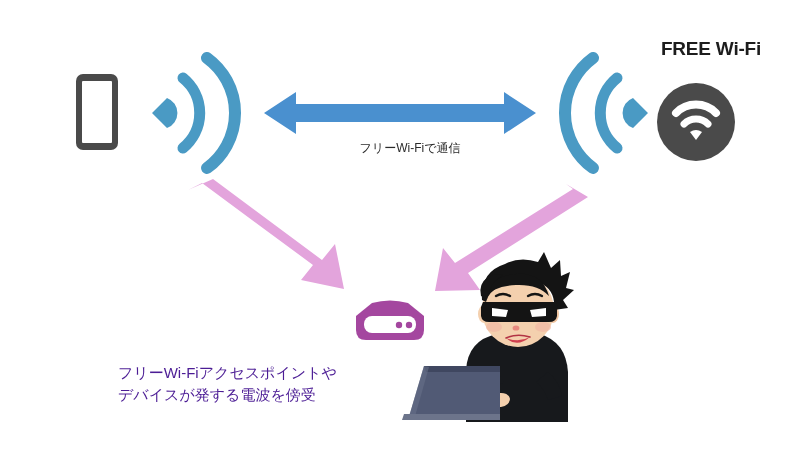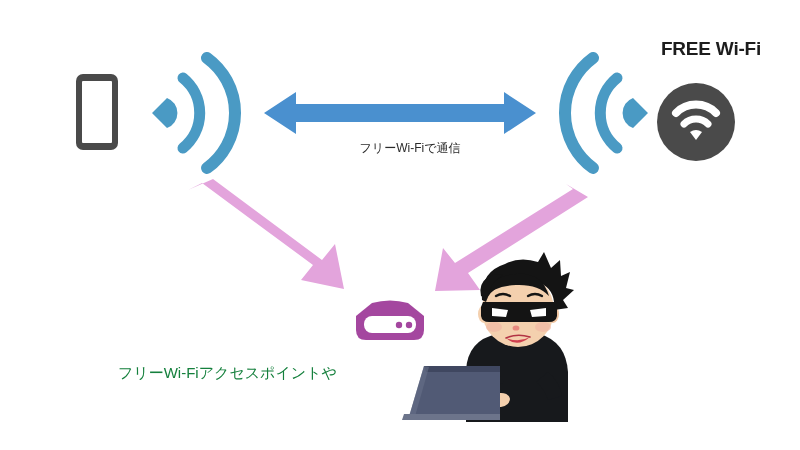--- a/index.html
+++ b/index.html
@@ -44,21 +44,21 @@
     white-space: nowrap;
   }
 
   
   #intercept-caption {
     left: 118px;
     top: 362px;
     width: 270px;
     font-size: 15px;
     line-height: 1.45;
-    color: #15803d;
+    color: #4c1d95;
     text-align: left;
   }
   #intercept-caption span { display: block; }
 
   
   #phone-icon {
     left: 76px;
     top: 74px;
     width: 42px;
     height: 76px;
@@ -200,15 +200,16 @@
       <path d="M 402 420 L 500 420 L 500 414 L 404 414 Z" fill="#6c748b"></path>
     </g>
   </svg>
 
   <div class="abs" id="free-wifi-label">FREE Wi-Fi</div>
 
   <div class="abs" id="link-caption">フリーWi-Fiで通信</div>
 
   <div class="abs" id="intercept-caption">
     <span>フリーWi-Fiアクセスポイントや</span>
+    <span>デバイスが発する電波を傍受</span>
   </div>
 
 </div>
 
 </body></html>

